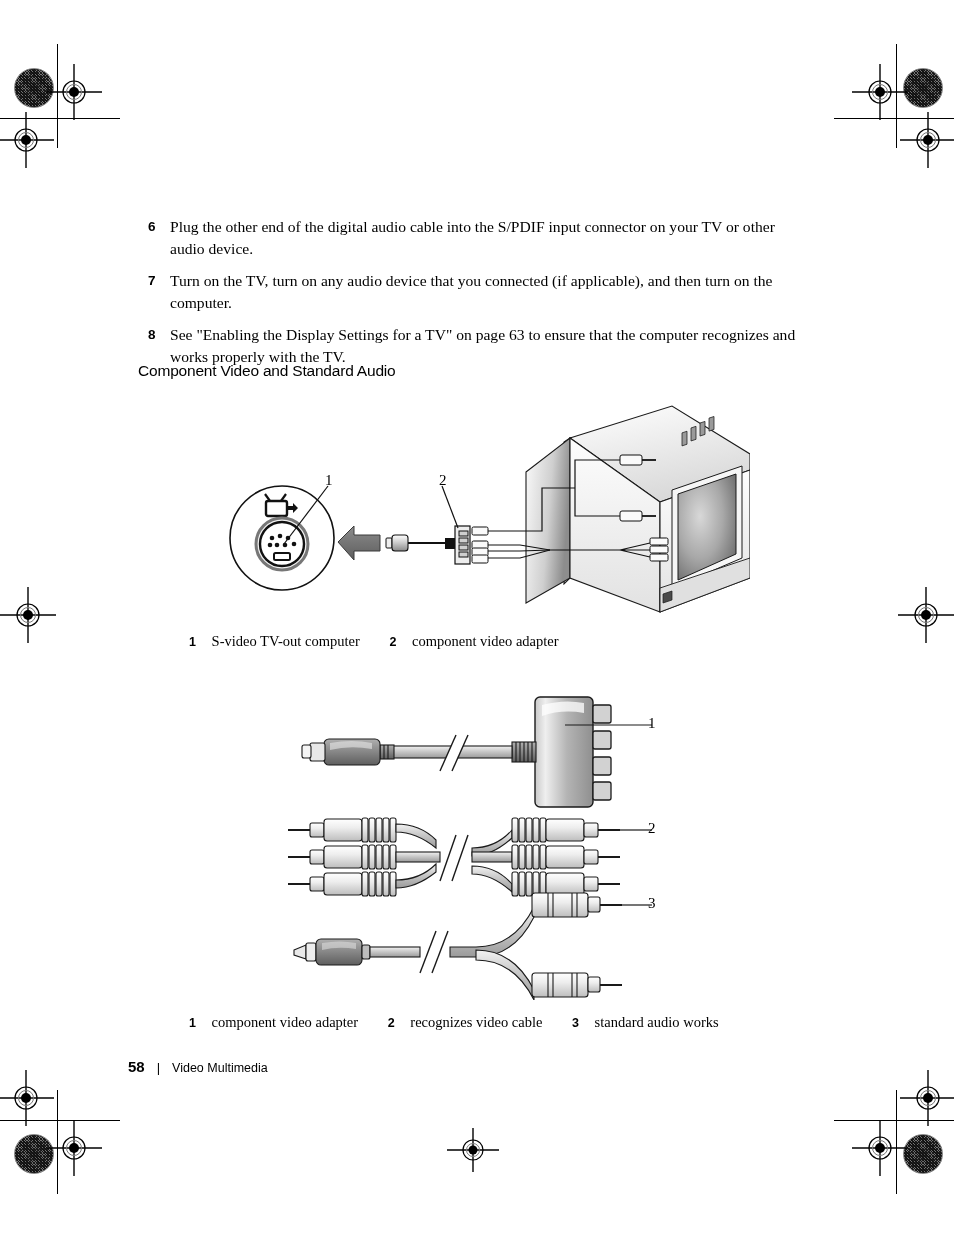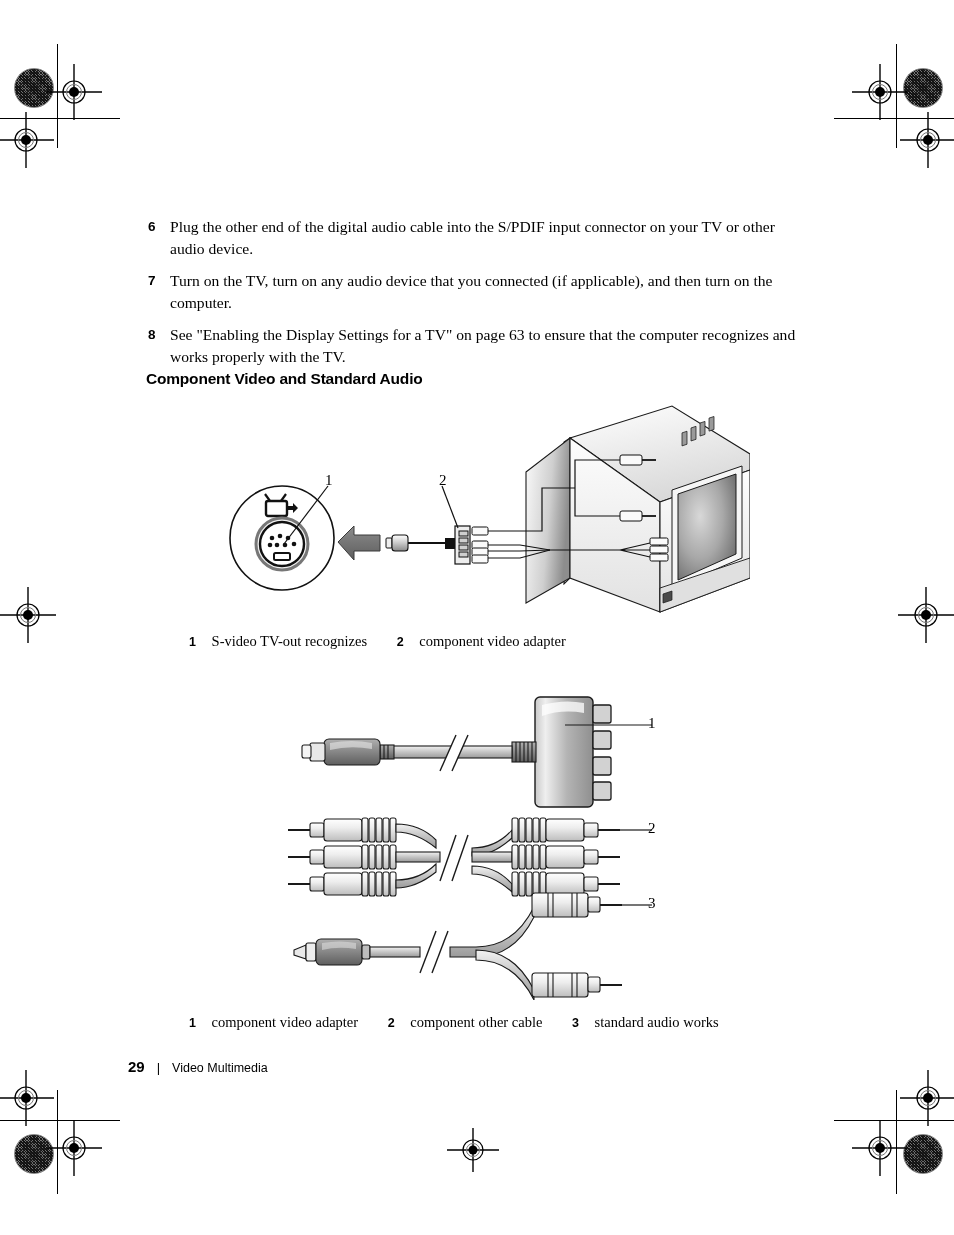--- a/index.html
+++ b/index.html
@@ -25,23 +25,23 @@
   
   .content{position:absolute;left:0;top:0;width:954px;height:1235px;}
 
   ol.steps{list-style:none;margin:0;padding:0;position:absolute;
            left:148px;top:216px;width:660px;}
   ol.steps li{position:relative;margin-bottom:11px;padding-left:22px;
               font-size:15.6px;line-height:21.5px;color:#000;text-align:left;}
   ol.steps li .num{position:absolute;left:0;top:0;
       font-family:"Liberation Sans",sans-serif;font-weight:bold;font-size:13.5px;}
 
-  h2.section{position:absolute;left:138px;top:362px;margin:8px;
+  h2.section{position:absolute;left:138px;top:362px;margin:0;
      font-family:"Liberation Sans",sans-serif;
-     font-weight:bold;font-size:15.5px;letter-spacing:-.2px;color:#000;}
+     font-weight:normal;font-size:15.5px;letter-spacing:-.2px;color:#000;}
 
   .caption{position:absolute;font-size:14.5px;color:#000;white-space:nowrap;}
   .caption .cn{font-family:"Liberation Sans",sans-serif;font-weight:bold;font-size:12.5px;}
   .caption .ct{margin-left:12px;margin-right:26px;}
 
   .footer{position:absolute;left:128px;top:1058px;
      font-family:"Liberation Sans",sans-serif;font-size:13px;color:#000;
      display:flex;align-items:baseline;gap:12px;}
   .footer .pg{font-weight:bold;font-size:15px;}
   .footer .sep{color:#000;}
@@ -316,21 +316,21 @@
 
         <line x1="108" y1="88" x2="64" y2="146" stroke="#111" stroke-width="1.2"></line>
         <line x1="222" y1="88" x2="238" y2="130" stroke="#111" stroke-width="1.2"></line>
       </svg>
       <span class="callout-num" style="left:105px;top:74px;">1</span>
       <span class="callout-num" style="left:219px;top:74px;">2</span>
     </div>
 
     <div class="caption" style="left:189px;top:633px;">
       <span class="cn">1</span>
-      <span class="ct">S-video TV-out recognizes</span>
+      <span class="ct">S-video TV-out computer</span>
       <span class="cn">2</span>
       <span class="ct">component video adapter</span>
     </div>
 
     <div class="fig" style="left:280px;top:685px;width:400px;height:315px;">
       <svg width="400" height="315" viewBox="0 0 400 315">
         <defs>
           <linearGradient id="blockG" x1="0" y1="0" x2="1" y2="0">
             <stop offset="0%" stop-color="#c9c9c9"></stop>
               <stop offset="18%" stop-color="#efefef"></stop>
@@ -528,25 +528,25 @@
       </svg>
       <span class="callout-num" style="left:368px;top:30px;">1</span>
       <span class="callout-num" style="left:368px;top:135px;">2</span>
       <span class="callout-num" style="left:368px;top:210px;">3</span>
     </div>
 
     <div class="caption" style="left:189px;top:1014px;">
       <span class="cn">1</span>
       <span class="ct">component video adapter</span>
       <span class="cn">2</span>
-      <span class="ct">component other cable</span>
+      <span class="ct">recognizes video cable</span>
       <span class="cn">3</span>
       <span class="ct">standard audio works</span>
     </div>
 
     <div class="footer">
-      <span class="pg">29</span>
+      <span class="pg">58</span>
       <span class="sep">|</span>
       <span class="sect">Video Multimedia</span>
     </div>
 
   </div>
 </div>
 
 </body></html>

